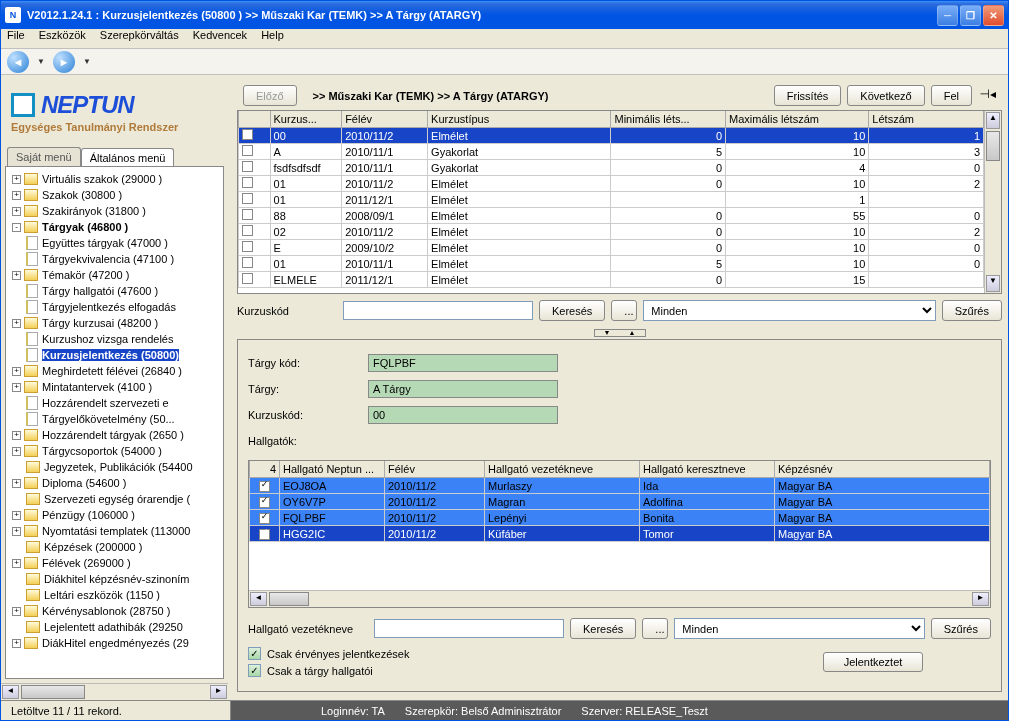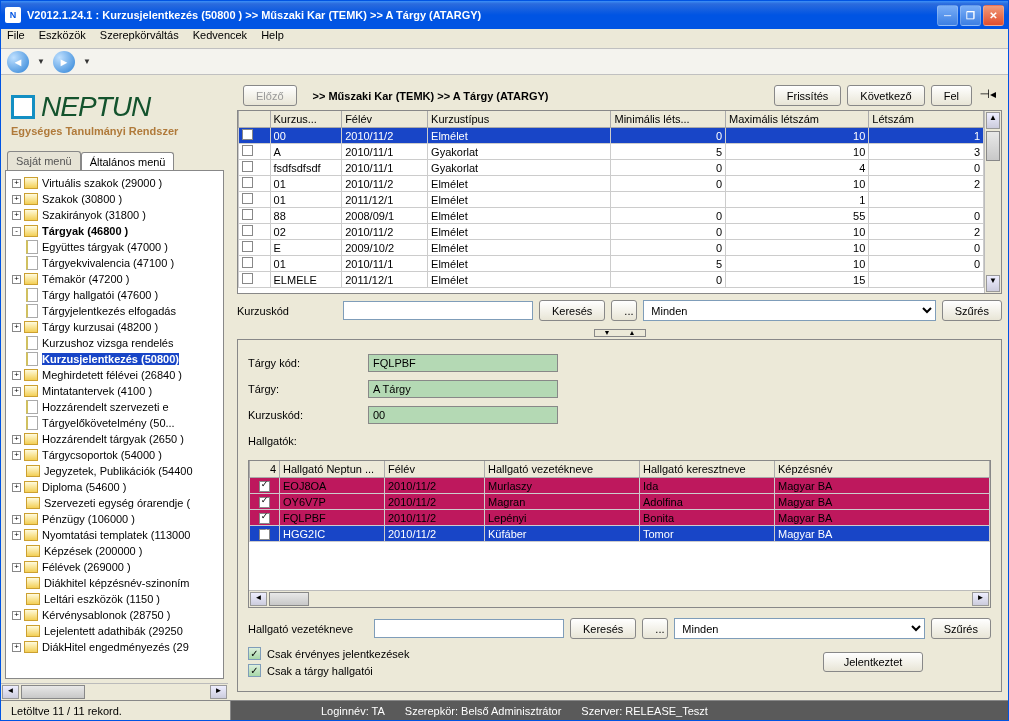--- a/index.html
+++ b/index.html
@@ -25,21 +25,21 @@
   .circle-btn { width:22px;height:22px;border-radius:50%;background:radial-gradient(circle at 30% 30%,#bfe0ff,#2b81d6);display:flex;align-items:center;justify-content:center;color:#fff;}
   .dd { font-size:8px; color:#333; }
 
   .body { flex:1; display:flex; overflow:hidden; }
   .left { width:230px; min-width:230px; display:flex; flex-direction:column; border-right:3px solid #ece9d8; background:#ece9d8; overflow:hidden;}
   .right { flex:1; display:flex; flex-direction:column; background:#ece9d8; overflow:hidden; padding:6px 6px 0 6px;}
 
   .logo { padding: 16px 10px 4px 10px; }
   .logo .l1 { display:flex; align-items:center; gap:6px;}
   .logo .lsq { width:24px;height:24px;background:#fff;border:3px solid #138fc3; display:inline-block;}
-  .logo .lt { font-size:28px; font-weight:normal; color:#14532d; font-style:italic; letter-spacing:-1px;}
+  .logo .lt { font-size:24px; font-weight:bold; color:#1d4ed8; font-style:italic; letter-spacing:-1px;}
   .logo .l2 { color:#b07a3a; font-size:11px; margin-top:2px; font-weight:bold;}
 
   .tabs { display:flex; margin:10px 0 0 6px; }
   .tab { padding:3px 8px; border:1px solid #888; background:#ece9d8; border-bottom:none; border-top-left-radius:3px; border-top-right-radius:3px;}
   .tab.inactive { background:#e6e3d5; color:#555;}
   .tab.active { background:#fff; position:relative; top:1px;}
 
   .tree-wrap { flex:1; background:#fff; border:1px solid #888; margin:0 4px 4px 4px; overflow:auto; position:relative;}
   .tree { padding:4px 2px; white-space:nowrap; }
   .tree .node { display:flex; align-items:center; height:16px; padding-left:4px;}
@@ -89,21 +89,21 @@
   .drow { display:flex; align-items:center; height:26px;}
   .drow .lab { width:120px;}
   .ro { background:#b4d9b4; border:1px solid #888; padding:2px 4px; width:190px; height:18px;}
 
   .grid2-wrap { border:1px solid #888; background:#fff; height:148px; overflow:hidden; margin-top:6px; display:flex; flex-direction:column;}
   .g2-hscroll { height:17px; background:#ece9d8; border-top:1px solid #bbb; display:flex;}
   .g2-hscroll .th { width:40px; background:linear-gradient(to bottom,#e8e8e8,#c8c8c8); border:1px solid #888; margin:1px;}
   .g2-hscroll .ar { width:17px; background:linear-gradient(to bottom,#eef,#ccd); border:1px solid #999; margin:1px; text-align:center; font-size:8px;}
   .g2-hscroll .track { flex:1;}
 
-  table.grid2 td { background:#be185d; }
+  table.grid2 td { background:#3b82f6; }
   table.grid2 tr.selrow td { background:#1845c7; color:#fff; }
 
   .bottom-ctrl { display:flex; align-items:center; gap:8px; margin:8px 0;}
   .chk { width:13px;height:13px;border:1px solid #7f9db9;background:linear-gradient(to bottom,#dcefdc,#a8d8a8);display:inline-flex;align-items:center;justify-content:center;font-size:10px;}
 
   .statusbar { height:20px; border-top:1px solid #888; display:flex; align-items:center; background:#bef264; color:#fff;}
   .statusbar .cell { padding:0 10px; }
   .statusbar .left-cell { color:#000; border-right:1px solid #888; height:100%; display:flex;align-items:center; background:#ece9d8; width:230px;}
   .statusbar .dark { flex:1; background:#5a5a5a; height:100%; display:flex;align-items:center;}
 </style>

